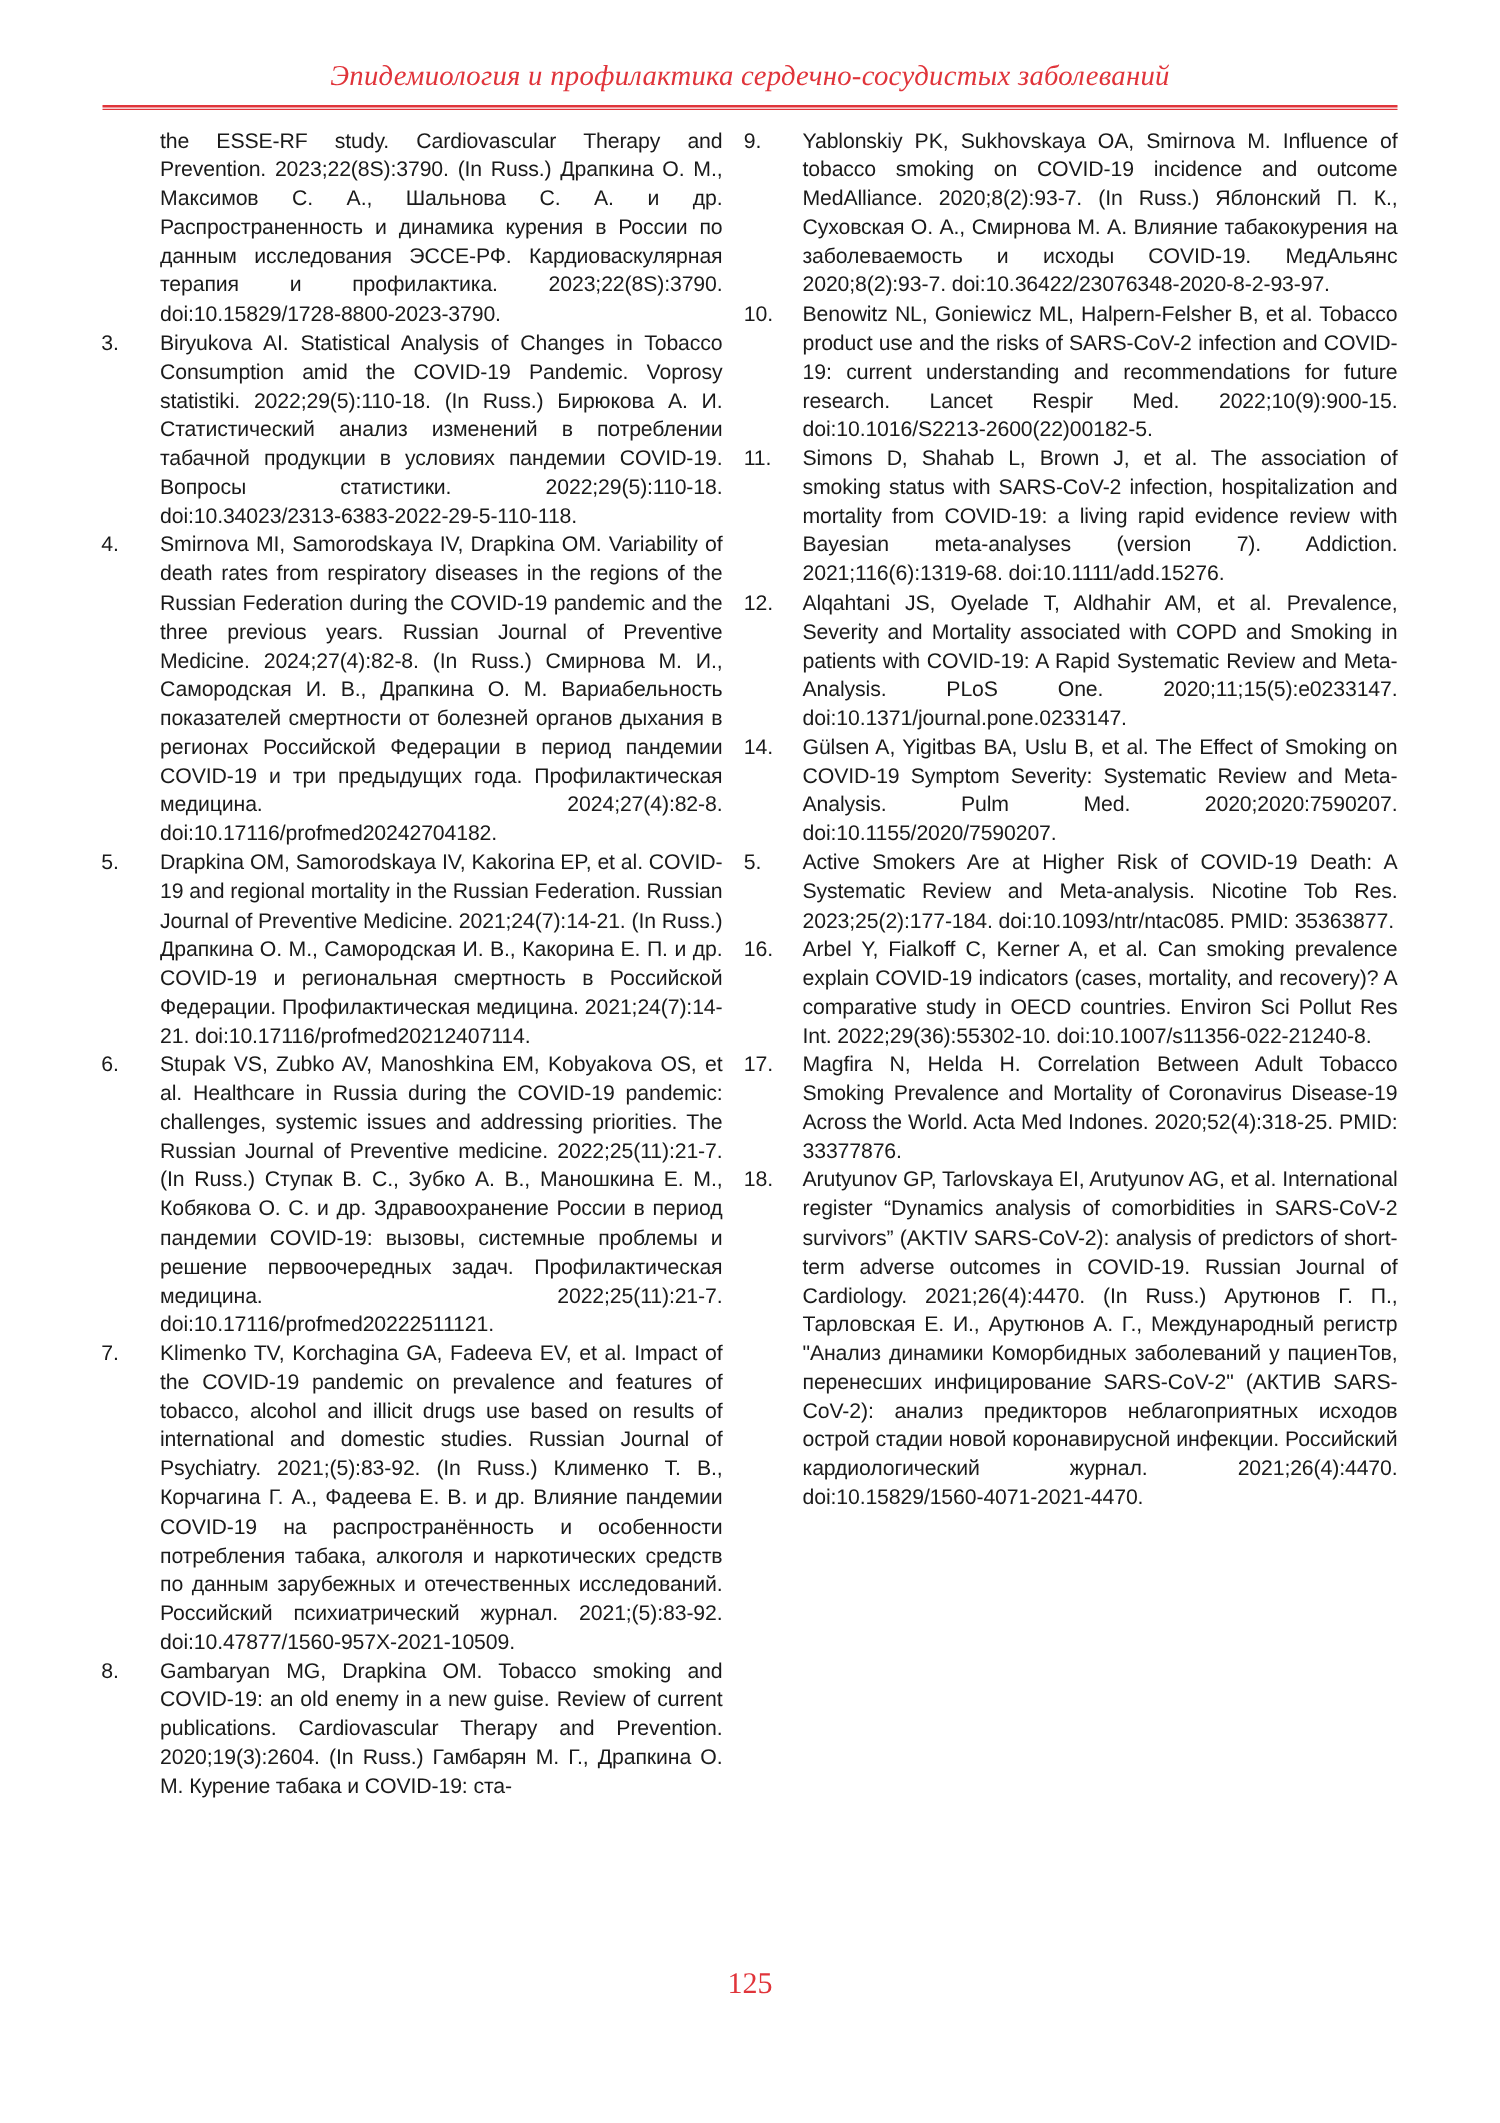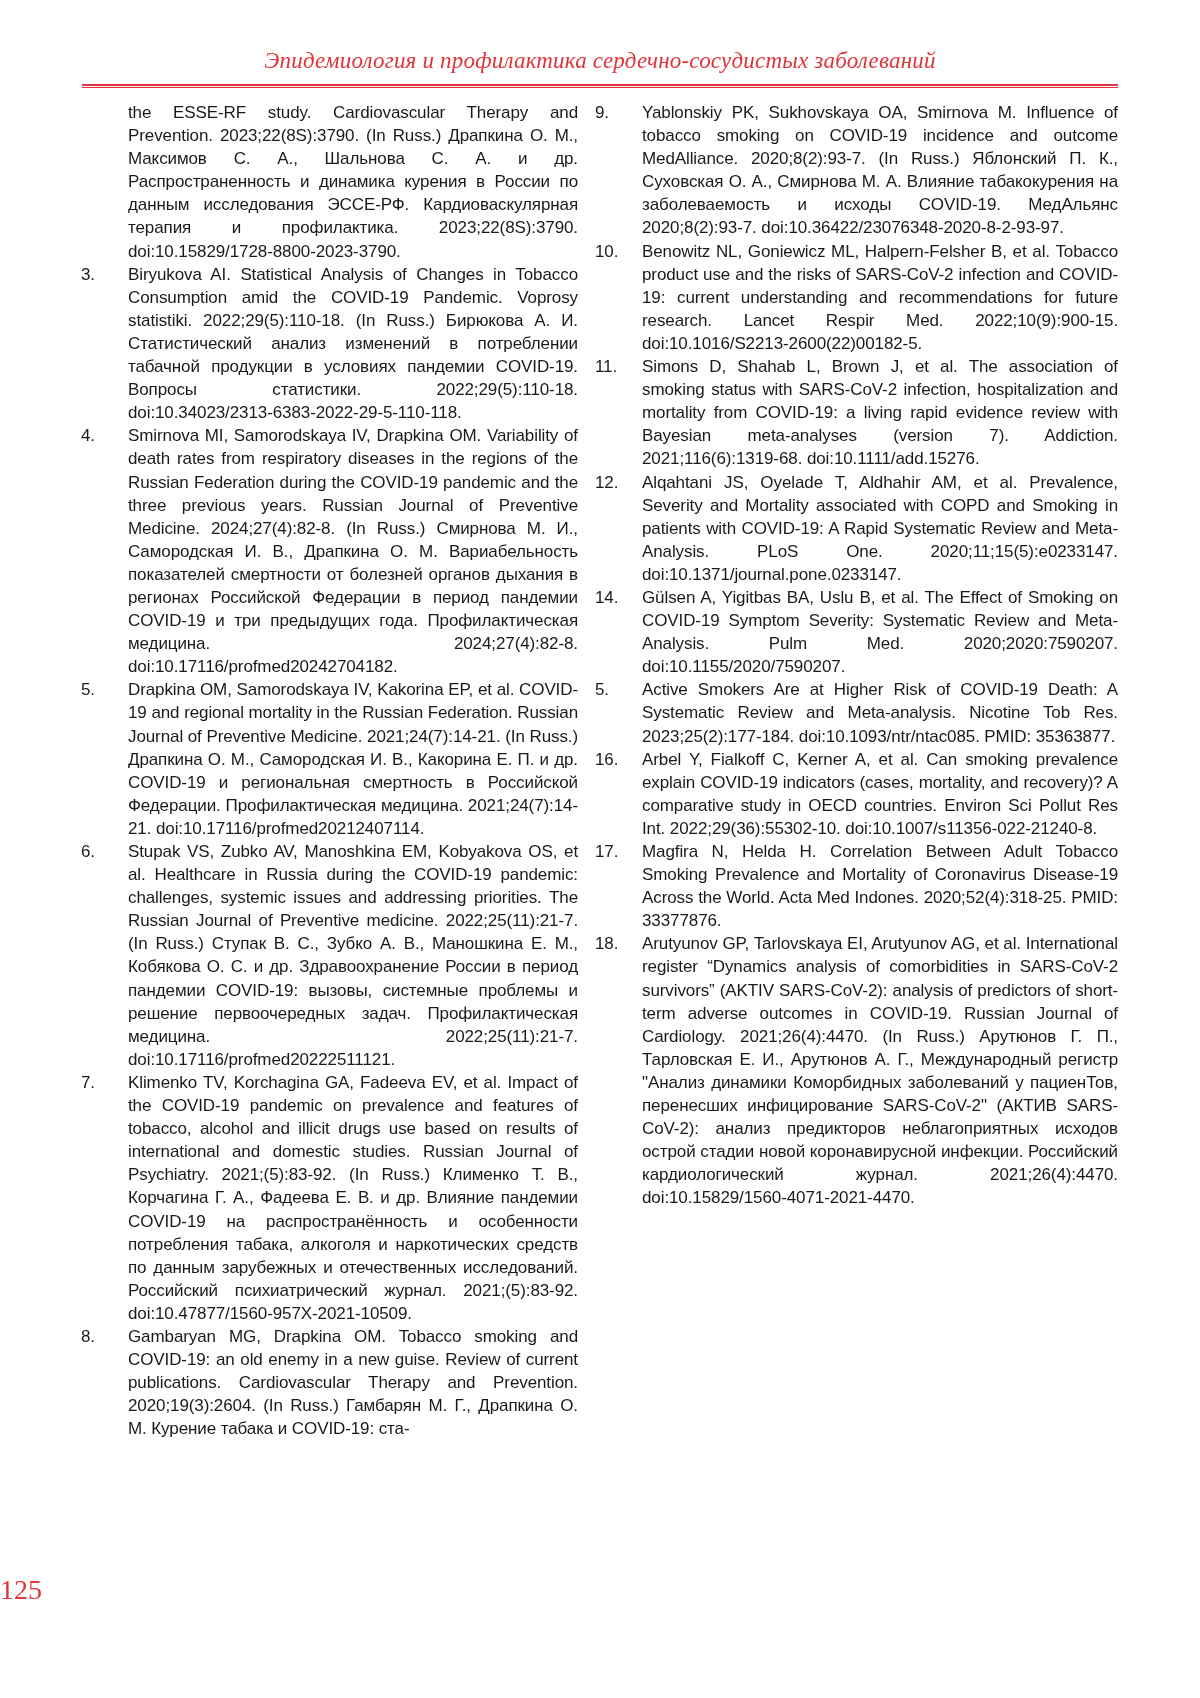--- a/index.html
+++ b/index.html
@@ -36,22 +36,23 @@
     letter-spacing:-0.1px;
   }
   .col-left  { width:498px; flex:none; }
   .col-right { width:524px; flex:none; }
   .ref { position:relative; padding-left:48px; }
   .ref-num { position:absolute; left:1px; top:0; text-align:left; }
   .page-number {
     position:absolute;
     top:1574px; left:0;
     width:100%;
+    text-align:center;
     font-family:"Liberation Serif","DejaVu Serif",serif;
-    font-size:28px;
+    font-size:24px;
     color:#e0343a;
   }
 </style>
 </head>
 <body>
 
 <div class="page">
 
   <div class="header">
     <div class="journal-title">Эпидемиология и профилактика сердечно-сосудистых заболеваний</div>

